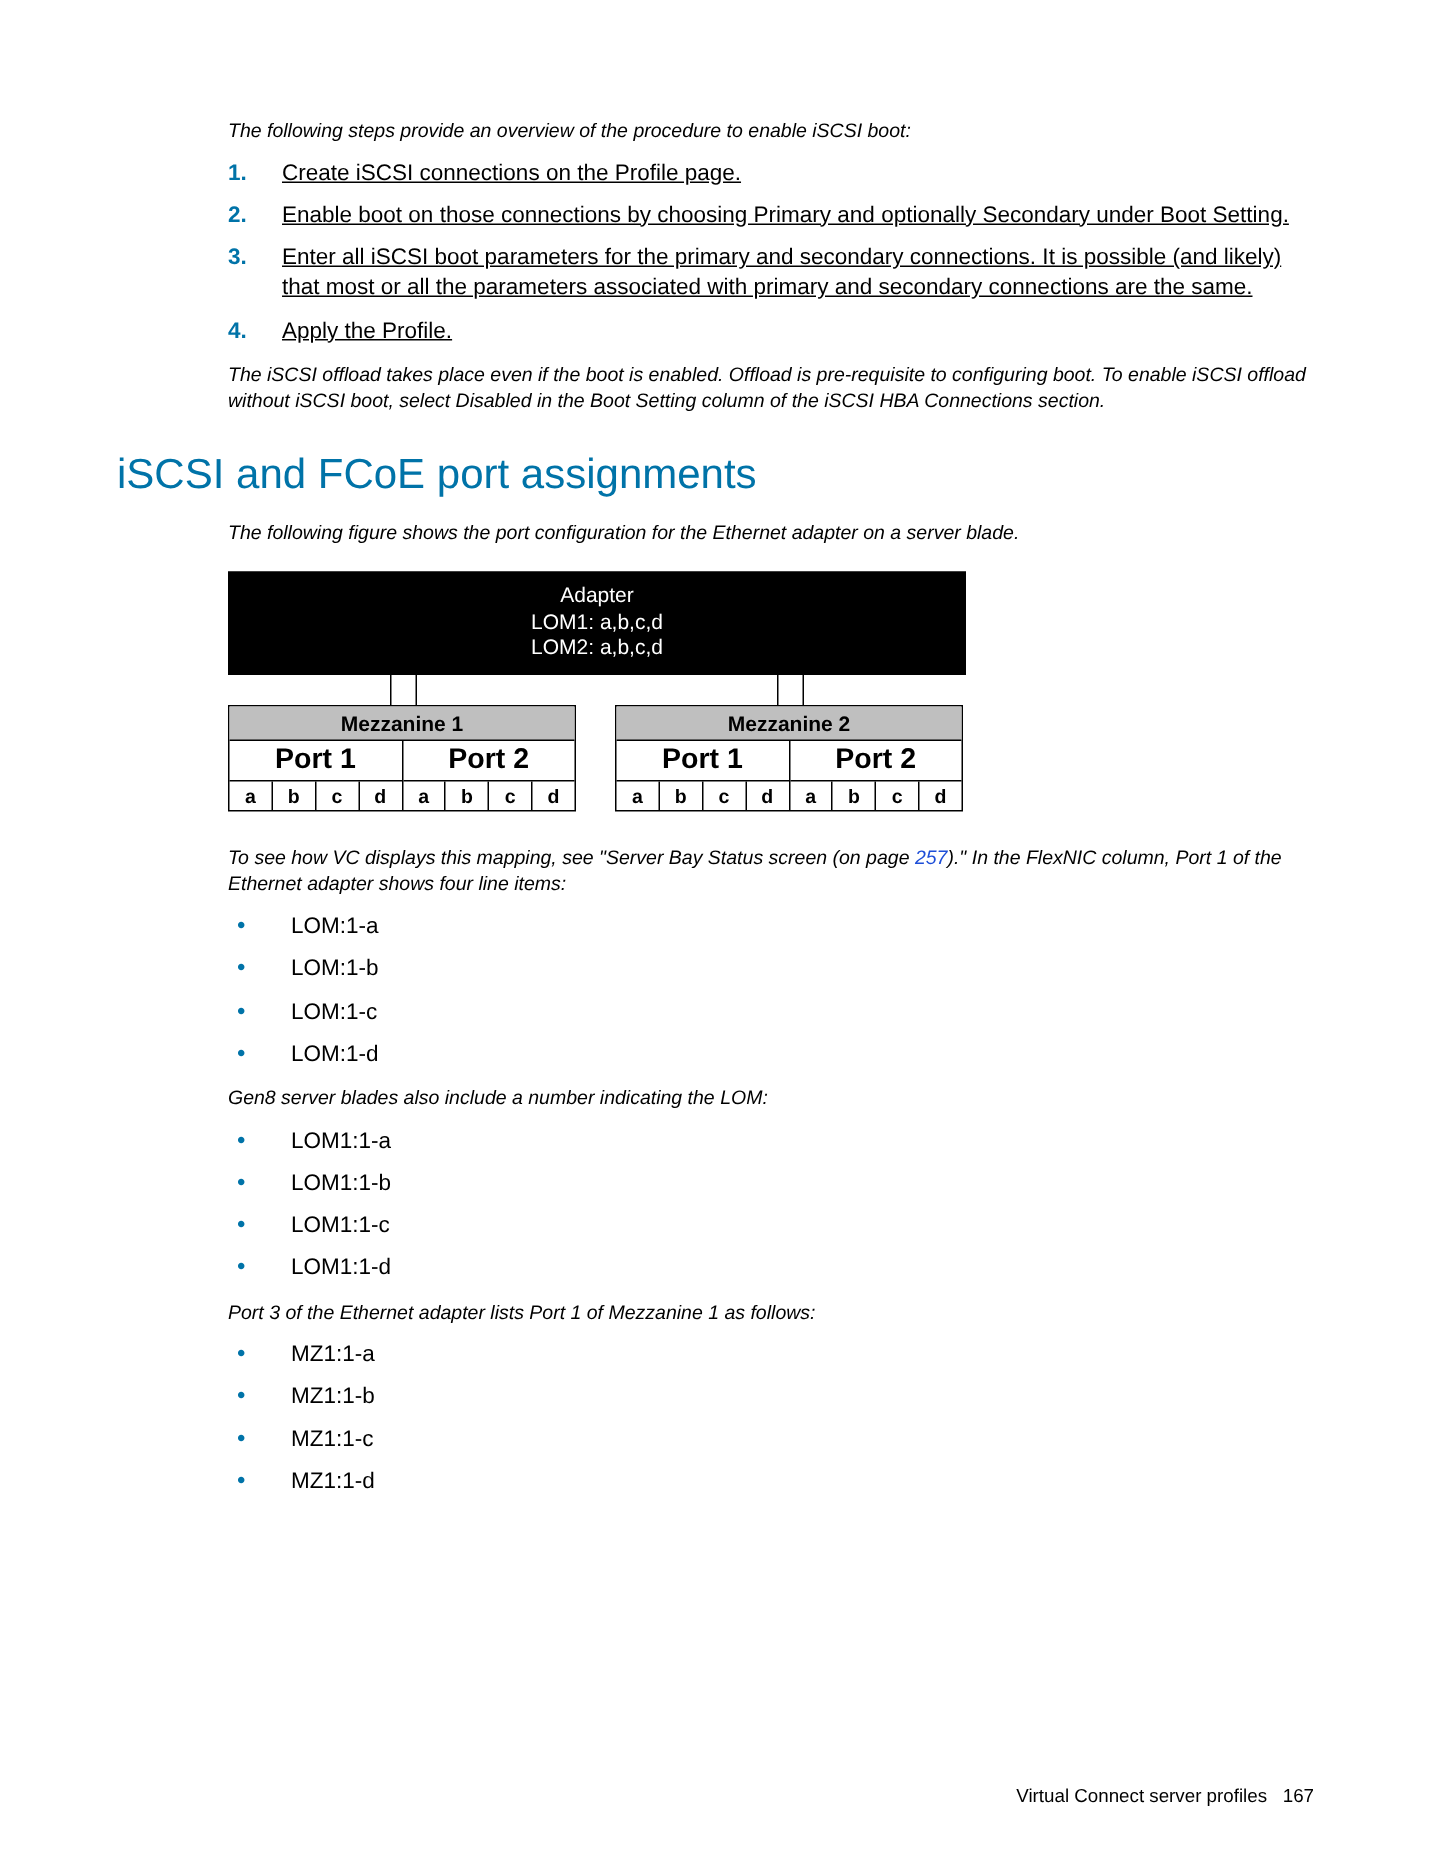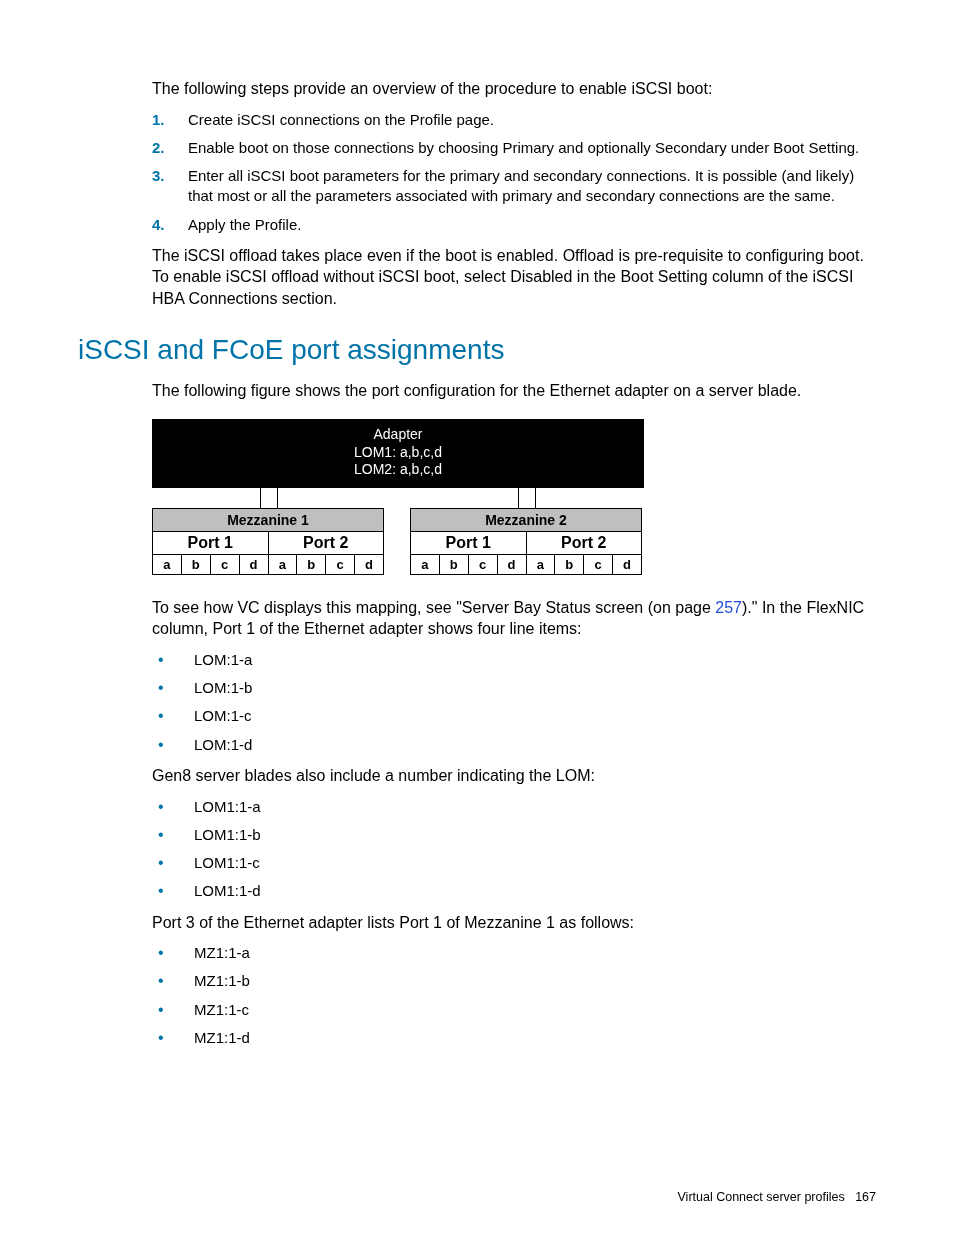--- a/index.html
+++ b/index.html
@@ -12,43 +12,44 @@
     color: #000;
   }
   .page {
     width: 954px;
     height: 1235px;
     position: relative;
     box-sizing: border-box;
     padding: 78px 78px 0 78px;
   }
   .body-text {
-    font-size: 16px;
+    font-size: 13px;
     line-height: 1.35;
     margin: 0 0 10px 0;
     padding-left: 74px;
+    font-style: italic;
   }
   .ol {
     list-style: none;
     margin: 0 0 10px 0;
     padding: 0 0 0 74px;
   }
   .ol li {
     font-size: 15px;
     line-height: 1.35;
     margin: 0 0 8px 0;
     display: flex;
   }
   .ol .num {
     width: 36px;
     flex: 0 0 36px;
     color: #0073a8;
     font-weight: bold;
   }
-  .ol .txt { flex: 1; }
+  .ol .txt { flex: 1; text-decoration: underline; }
   .ul {
     list-style: none;
     margin: 0 0 10px 0;
     padding: 0 0 0 74px;
   }
   .ul li {
     font-size: 15px;
     line-height: 1.35;
     margin: 0 0 8px 0;
     display: flex;
@@ -121,21 +122,21 @@
   .ports {
     display: flex;
   }
   .port {
     flex: 1;
   }
   .port + .port { border-left: 1px solid #000; }
   .port-hdr {
     text-align: center;
     font-weight: bold;
-    font-size: 16px;
+    font-size: 19px;
     padding: 2px 0;
     border-bottom: 1px solid #000;
   }
   .subports {
     display: flex;
   }
   .subports span {
     flex: 1;
     text-align: center;
     font-weight: bold;

